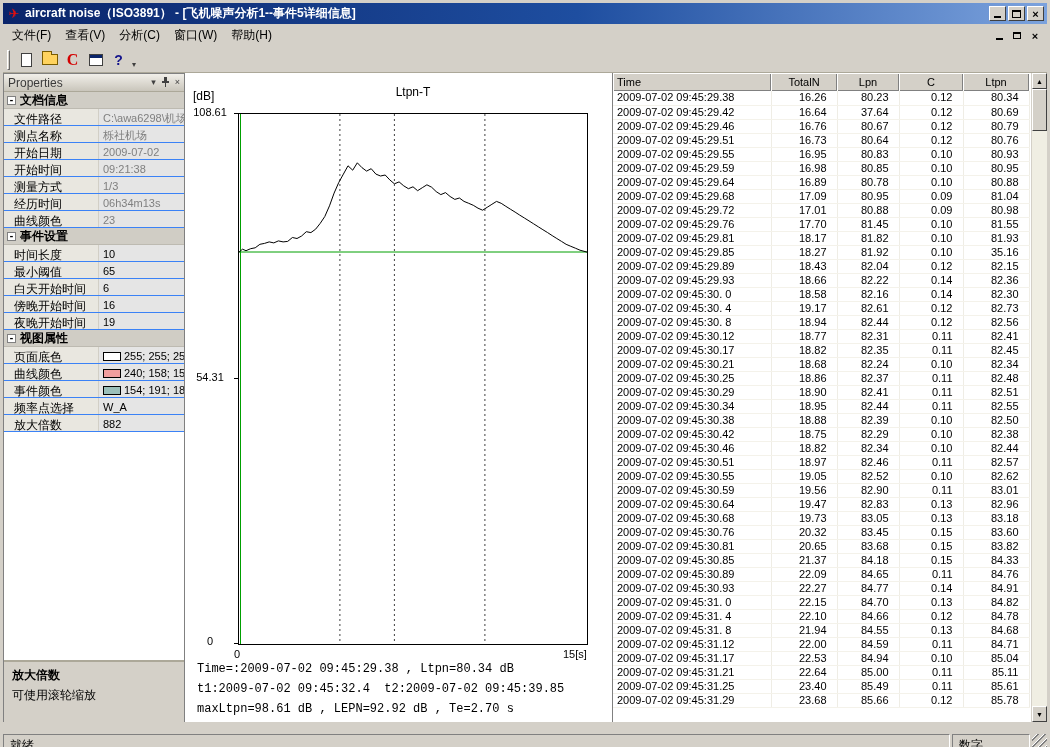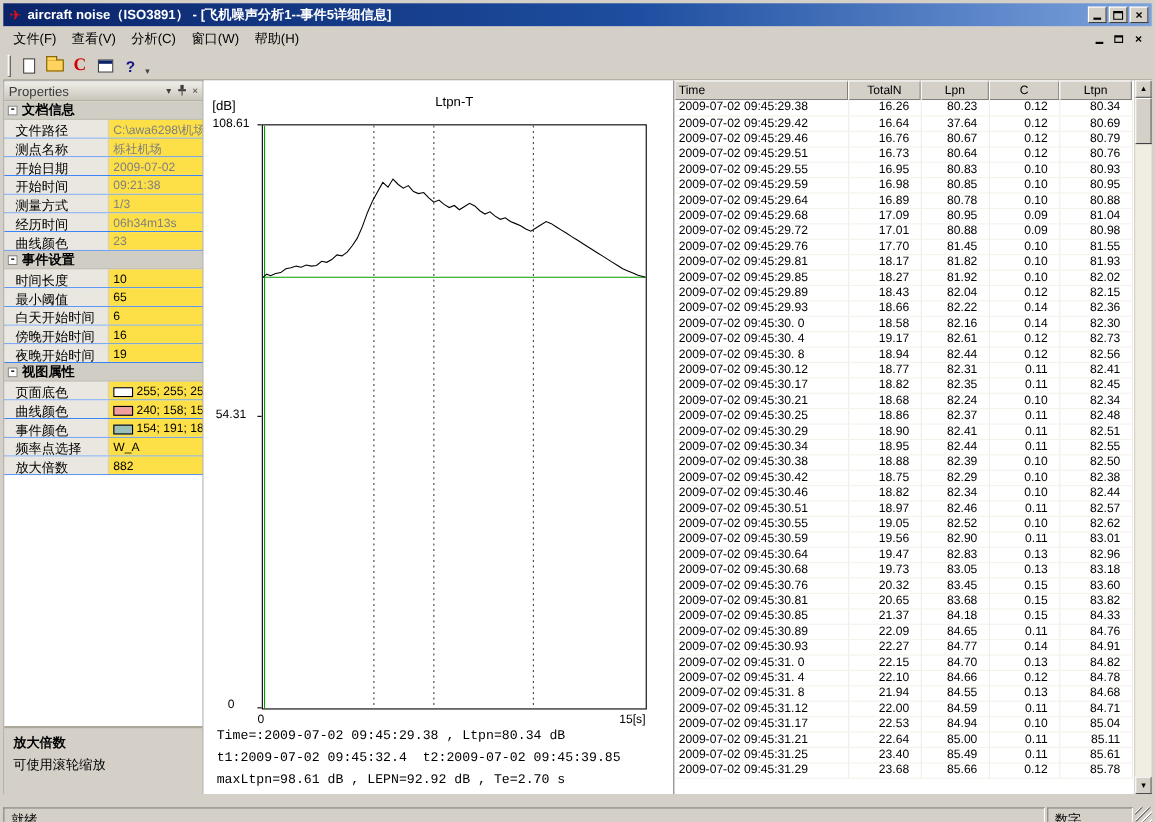--- a/index.html
+++ b/index.html
@@ -56,21 +56,21 @@
   .pp-icons { display:flex; align-items:center; gap:5px; }
   .pp-ic { font-size:9px; color:#404040; line-height:9px; }
   .pgrid { flex:0 0 auto; }
   .pg-cat { height:17px; background:#d0cdc5; display:flex; align-items:center; padding-left:3px; gap:4px;
             border-bottom:1px solid #bdbab1; font-weight:bold; }
   .pg-box { width:9px; height:9px; background:#fff; border:1px solid #808080; font-size:9px; line-height:6px;
             text-align:center; font-family:"DejaVu Sans Mono",monospace; }
   .pg-row { height:17px; display:flex; border-bottom:1px solid #3b82f6; }
   .pg-label { width:95px; flex:0 0 95px; background:#e9e7e0; border-right:1px solid #d2cfc6; padding:2px 0 0 10px;
               white-space:nowrap; overflow:hidden; }
-  .pg-value { flex:1; background:#fde047; padding:2px 0 0 4px; display:flex; align-items:center; white-space:nowrap; overflow:hidden; }
+  .pg-value { flex:1; background:#e5e5e5; padding:2px 0 0 4px; display:flex; align-items:center; white-space:nowrap; overflow:hidden; }
   .pg-value.muted .pg-vtext { color:#7f7f7f; }
   .pg-swatch { width:18px; height:9px; border:1px solid #000; margin-right:3px; flex:0 0 18px; }
   .pg-vtext { font-size:11px; }
   .pp-filler { flex:1; background:#fff; }
   .pp-hint { flex:0 0 62px; background:#d4d0c8; border-top:2px solid #aca899; padding:5px 8px; }
   .hint-title { font-weight:bold; margin-bottom:3px; }
   .hint-text { color:#000000; }
 
   
   .chart-panel { width:428px; flex:0 0 428px; background:#fff; position:relative; border-right:1px solid #808080; overflow:hidden; }
@@ -427,21 +427,21 @@
               <td class="cell-num">18.17</td>
               <td class="cell-num">81.82</td>
               <td class="cell-num">0.10</td>
               <td class="cell-num">81.93</td>
             </tr>
             <tr>
               <td class="cell-time">2009-07-02 09:45:29.85</td>
               <td class="cell-num">18.27</td>
               <td class="cell-num">81.92</td>
               <td class="cell-num">0.10</td>
-              <td class="cell-num">82.02</td>
+              <td class="cell-num">35.16</td>
             </tr>
             <tr>
               <td class="cell-time">2009-07-02 09:45:29.89</td>
               <td class="cell-num">18.43</td>
               <td class="cell-num">82.04</td>
               <td class="cell-num">0.12</td>
               <td class="cell-num">82.15</td>
             </tr>
             <tr>
               <td class="cell-time">2009-07-02 09:45:29.93</td>

